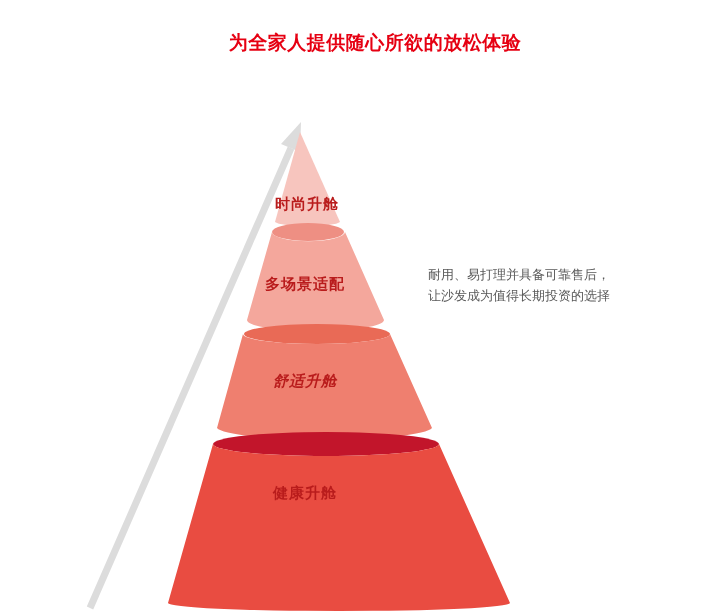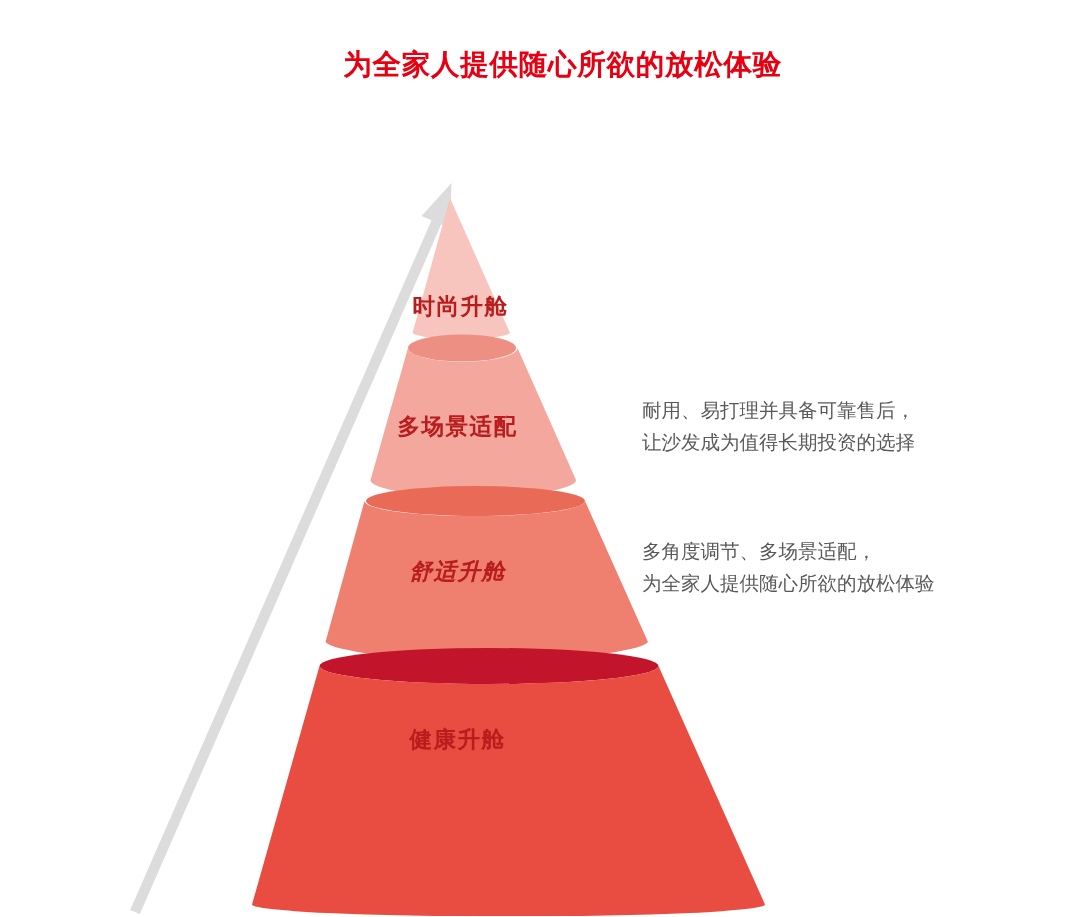--- a/index.html
+++ b/index.html
@@ -74,16 +74,14 @@
     <path d="M 213 444 A 113 12 0 0 0 439 444 L 510 603 A 171 8 0 0 1 168 603 Z" fill="#e94c41"></path>
   </svg>
 
   <div class="tier-label" style="left:307px; top:195px;">时尚升舱</div>
   <div class="tier-label" style="left:305px; top:275px;">多场景适配</div>
   <div class="tier-label" style="left:305px; top:372px;font-style:italic;">舒适升舱</div>
   <div class="tier-label" style="left:305px; top:484px;">健康升舱</div>
 
   <div class="tier-desc" style="left:428px; top:251px;margin-top:13px;">耐用、易打理并具备可靠售后，
 让沙发成为值得长期投资的选择</div>
-  <div class="tier-desc" style="left:428px; top:358px;">多角度调节、多场景适配，
-为全家人提供随心所欲的放松体验</div>
 
 </div>
 
 </body></html>

